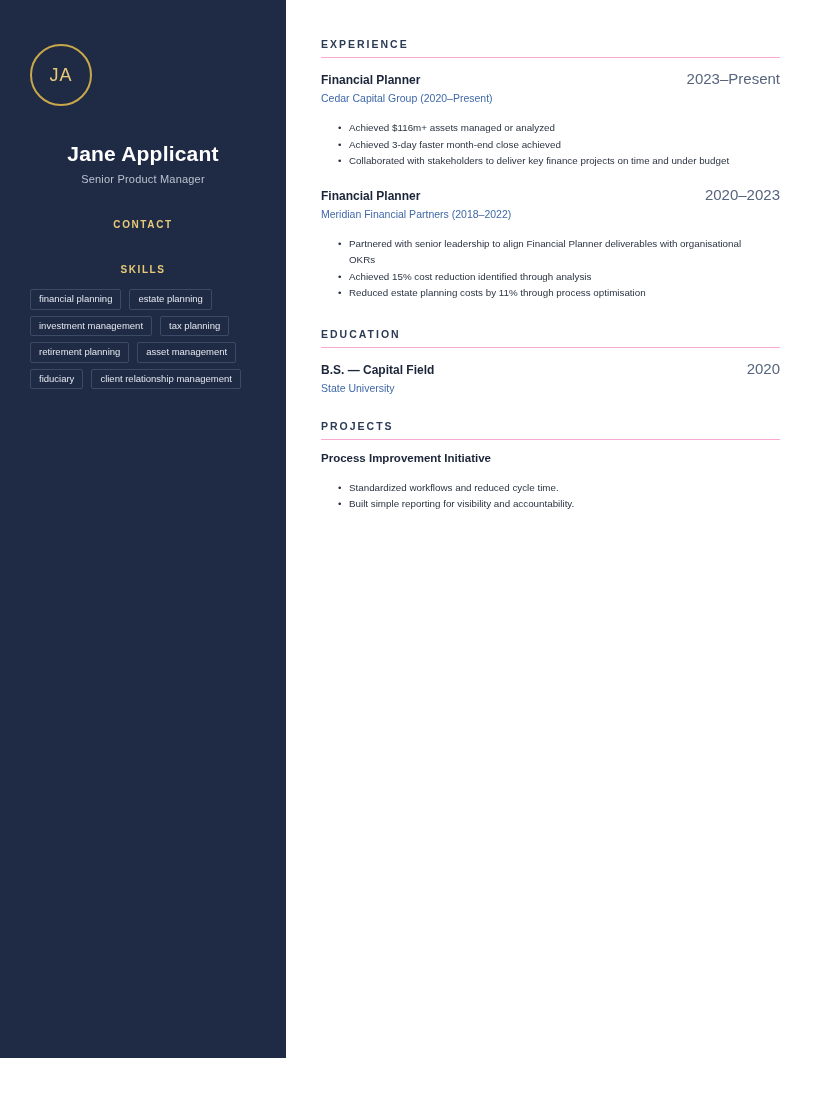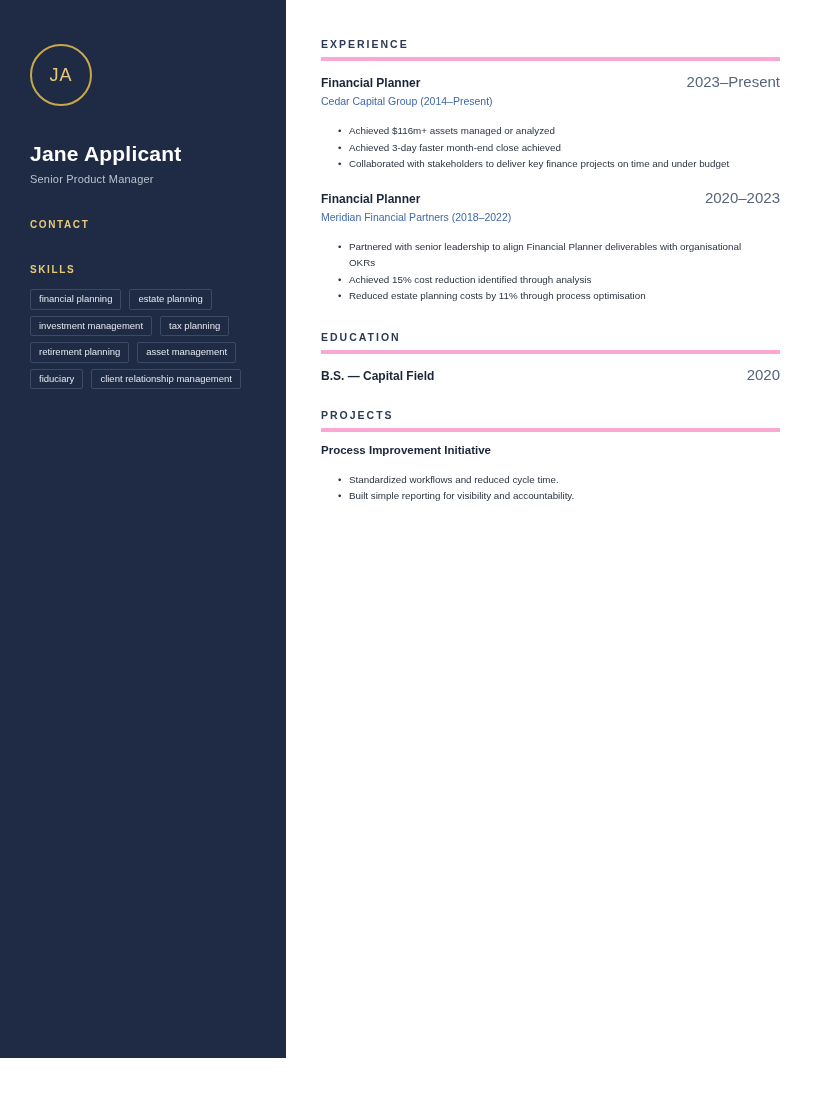--- a/index.html
+++ b/index.html
@@ -25,20 +25,21 @@
   
   .sidebar {
     position: absolute;
     left: 0;
     top: 0;
     width: 286px;
     height: 1058px;
     background: #1f2b44;
     color: #ffffff;
     padding: 40px 30px 0 30px;
+    text-align: center;
   }
   .avatar {
     width: 62px;
     height: 62px;
     border-radius: 50%;
     background: #1f2b44;
     border: 2px solid #c9a84c;
     color: #e8c977;
     display: flex;
     align-items: center;
@@ -97,21 +98,21 @@
   }
   .section {
     margin-bottom: 26px;
   }
   .section-title {
     font-size: 10.5px;
     font-weight: bold;
     letter-spacing: 2px;
     color: #2b3a55;
     padding-bottom: 7px;
-    border-bottom: 4px solid #f9a8d4;
+    border-bottom: 1px solid #f9a8d4;
     margin-bottom: 12px;
   }
   .entry {
     margin-bottom: 14px;
   }
   .entry-head {
     display: flex;
     justify-content: space-between;
     align-items: baseline;
     text-align: right;
@@ -193,21 +194,21 @@
   <main class="main">
 
     <section class="section">
       <div class="section-title">EXPERIENCE</div>
 
       <div class="entry">
         <div class="entry-head">
           <span class="entry-title">Financial Planner</span>
           <span class="entry-date">2023–Present</span>
         </div>
-        <div class="entry-sub">Cedar Capital Group (2014–Present)</div>
+        <div class="entry-sub">Cedar Capital Group (2020–Present)</div>
         <ul class="bullets">
           <li>Achieved $116m+ assets managed or analyzed</li>
           <li>Achieved 3-day faster month-end close achieved</li>
           <li>Collaborated with stakeholders to deliver key finance projects on time and under budget</li>
         </ul>
       </div>
 
       <div class="entry">
         <div class="entry-head">
           <span class="entry-title">Financial Planner</span>
@@ -222,20 +223,21 @@
       </div>
     </section>
 
     <section class="section">
       <div class="section-title">EDUCATION</div>
       <div class="entry">
         <div class="entry-head">
           <span class="entry-title">B.S. — Capital Field</span>
           <span class="entry-date">2020</span>
         </div>
+        <div class="edu-sub">State University</div>
       </div>
     </section>
 
     <section class="section">
       <div class="section-title">PROJECTS</div>
       <div class="entry">
         <div class="proj-title">Process Improvement Initiative</div>
         <ul class="bullets">
           <li>Standardized workflows and reduced cycle time.</li>
           <li>Built simple reporting for visibility and accountability.</li>

